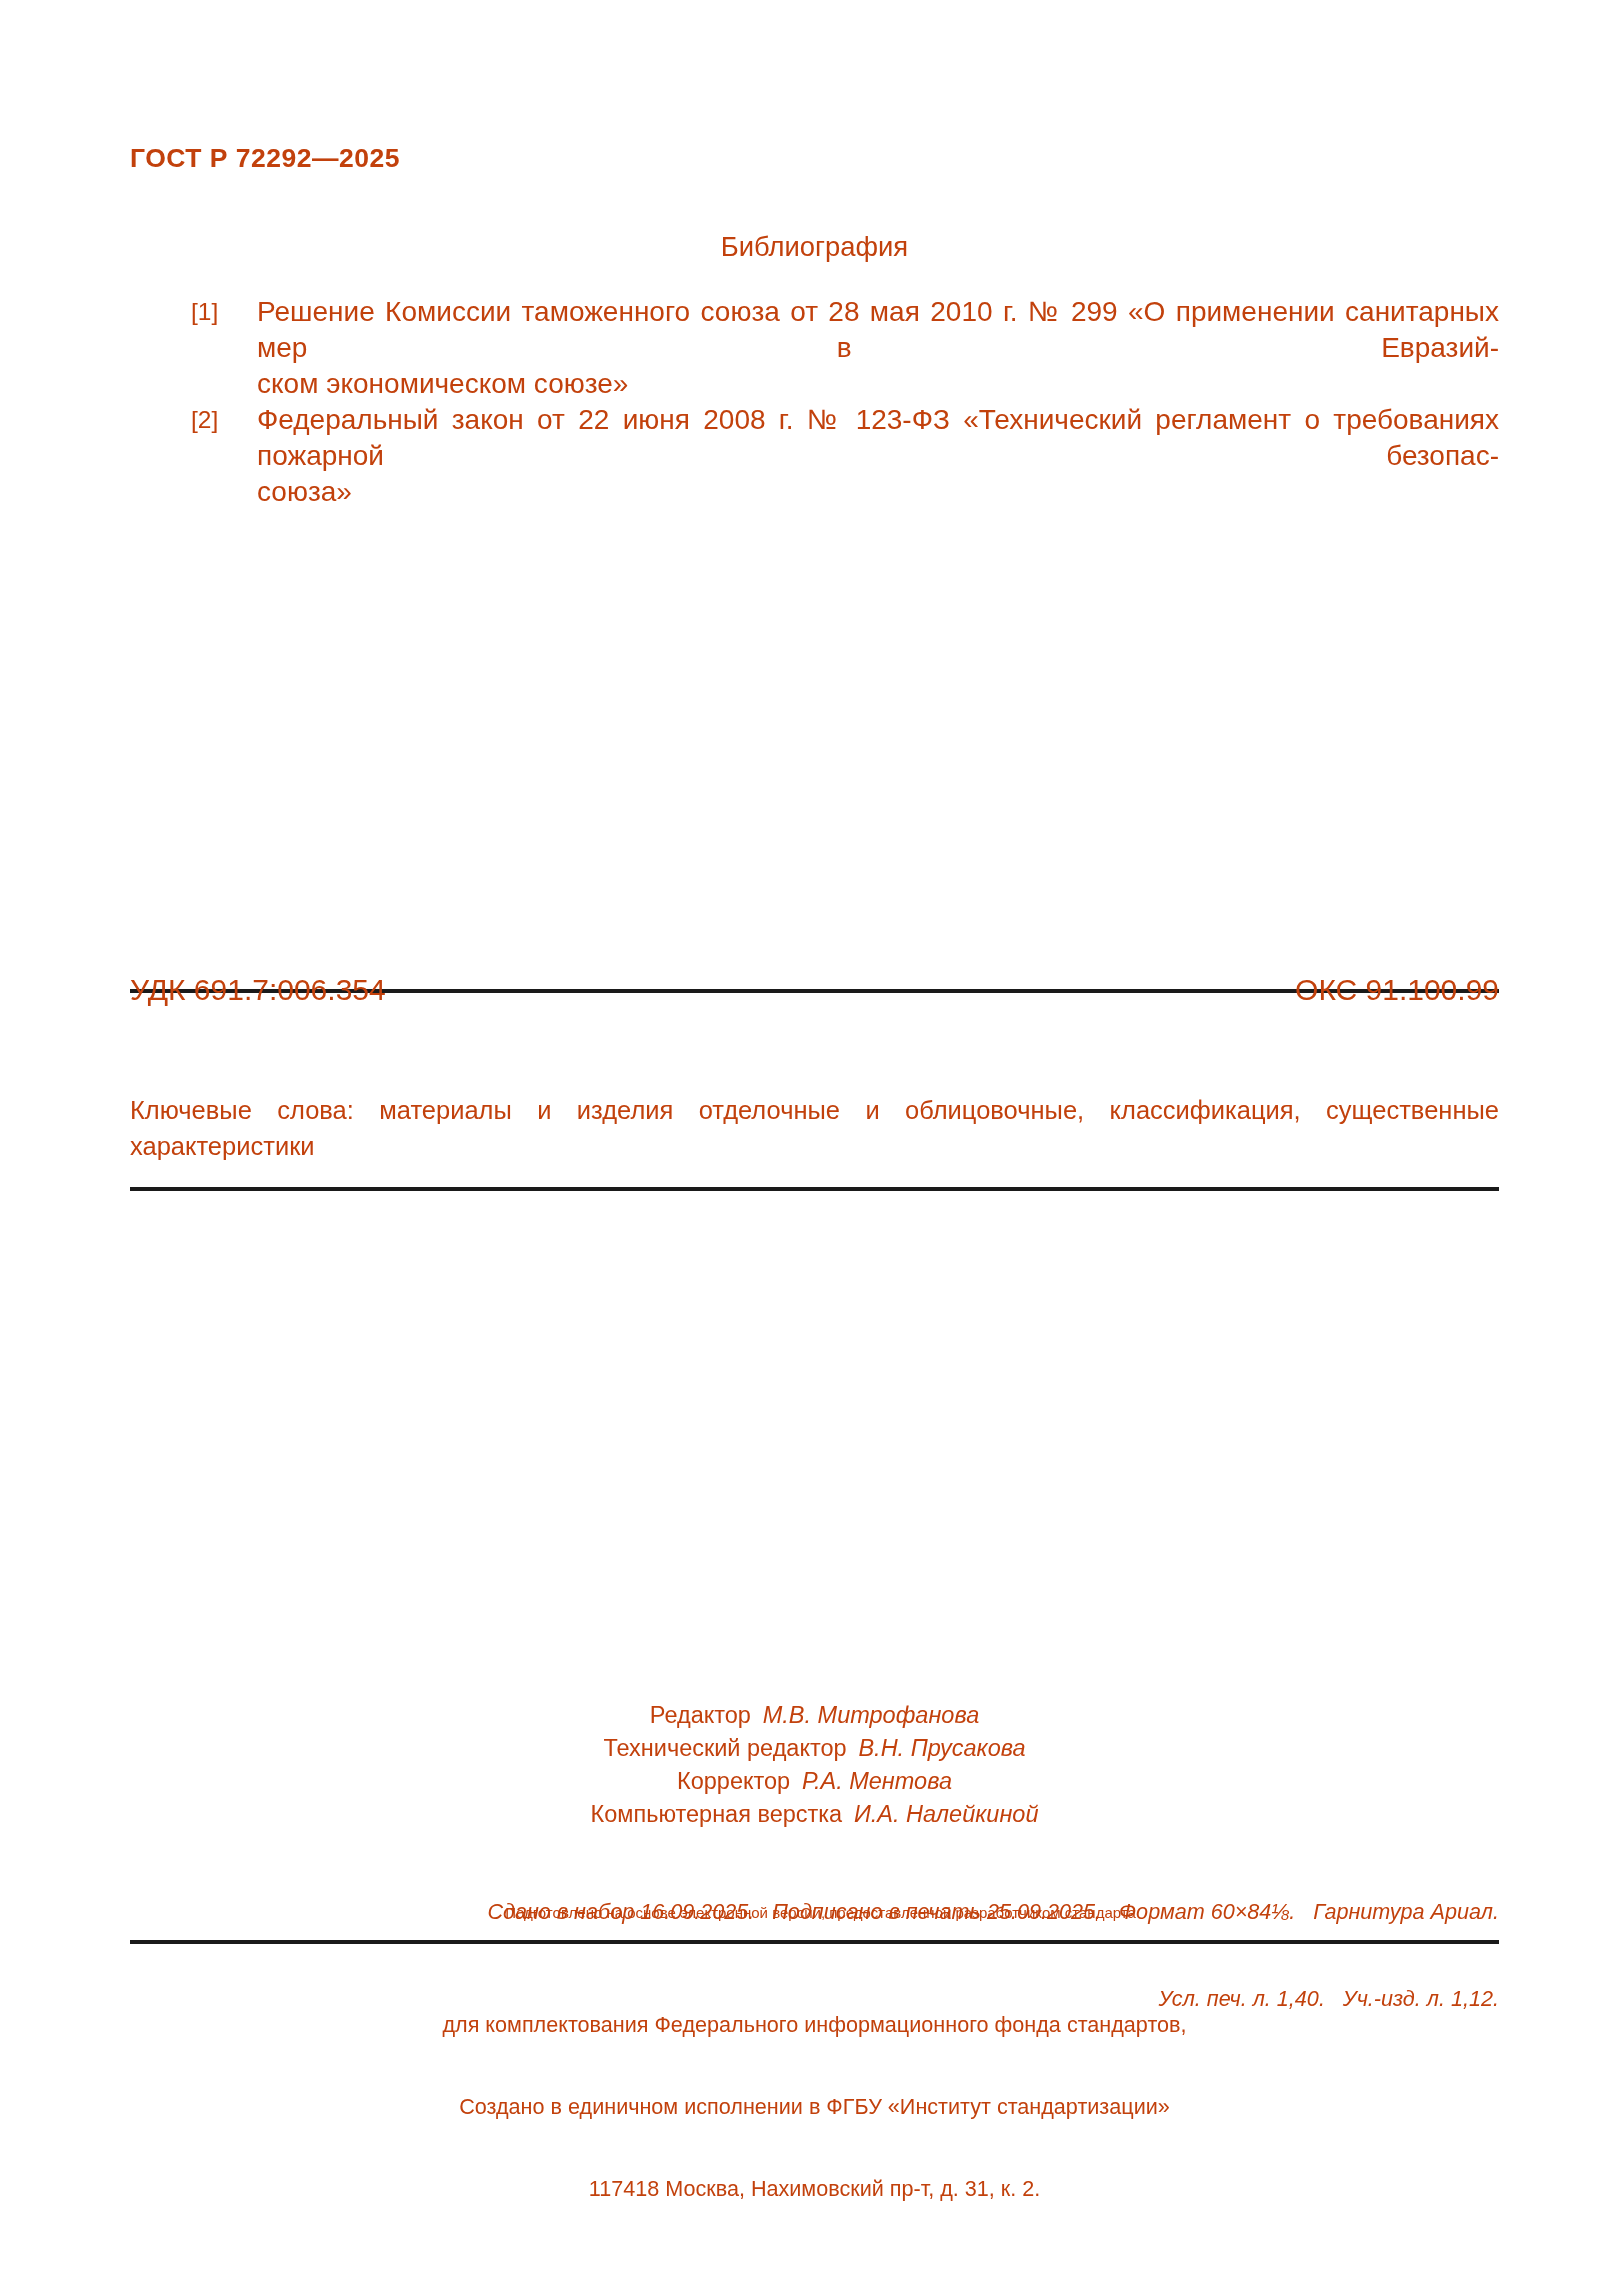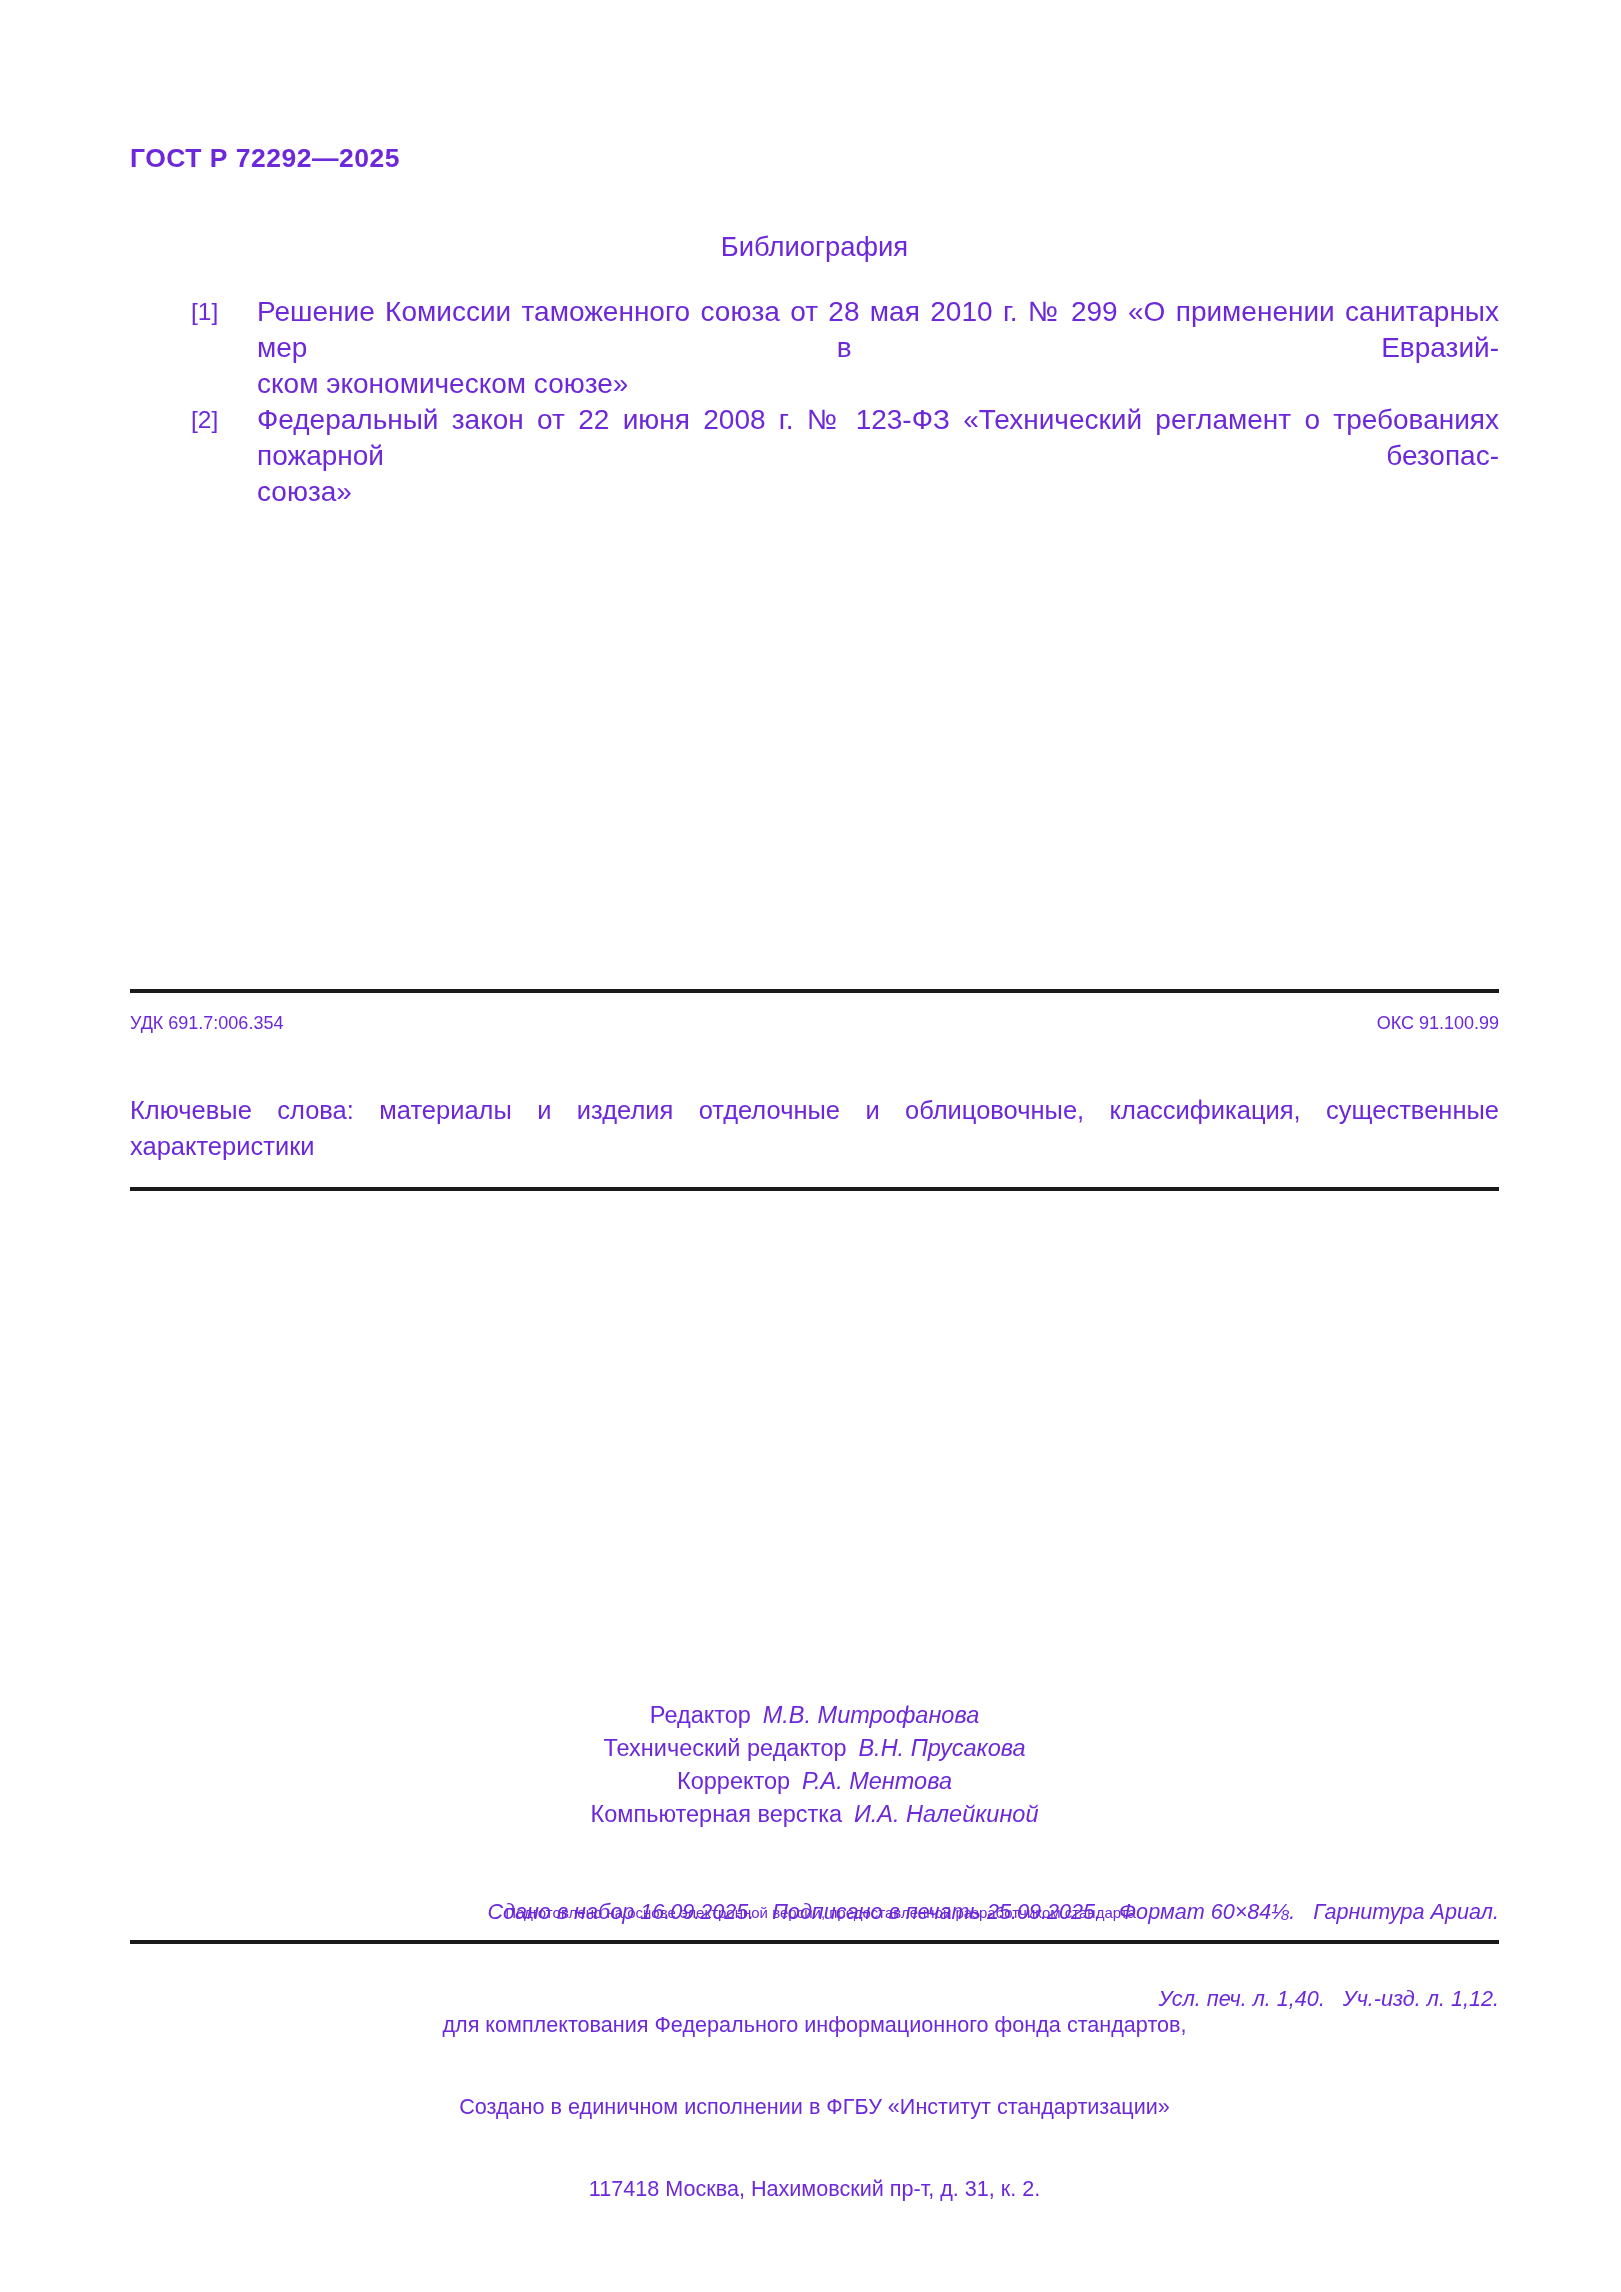--- a/index.html
+++ b/index.html
@@ -3,21 +3,21 @@
 <meta charset="utf-8">
 <style>
   html, body { margin: 0; padding: 0; background: #e8e8e8; }
   .page {
     position: relative;
     width: 1621px;
     height: 2293px;
     margin: 0 auto;
     background: #ffffff;
     font-family: "Liberation Sans", sans-serif;
-    color: #6d28d9;
+    color: #c2410c;
     overflow: hidden;
   }
   .abs { position: absolute; }
 
   .doc-header {
     left: 130px; top: 143px;
     font-size: 26.5px; font-weight: bold;
     letter-spacing: 0.5px;
   }
   .doc-title {
@@ -45,23 +45,23 @@
 
   .rule {
     left: 130px; width: 1369px; height: 3.9px;
     background: #1a1a1a;
   }
   .rule-1 { top: 989px; }
   .rule-2 { top: 1187px; }
   .rule-3 { top: 1940px; }
 
   .class-row {
-    left: 130px; top: 1013px; width: 1369px;
+    left: 130px; top: 973px; width: 1369px;
     display: flex; justify-content: space-between;
-    font-size: 18px;
+    font-size: 30px;
   }
   .keywords {
     left: 130px; top: 1092px; width: 1369px;
     font-size: 25.5px; line-height: 36px;
   }
 
   .credits {
     left: 130px; top: 1699px; width: 1369px;
     text-align: center;
     font-size: 23.5px; line-height: 33px;

